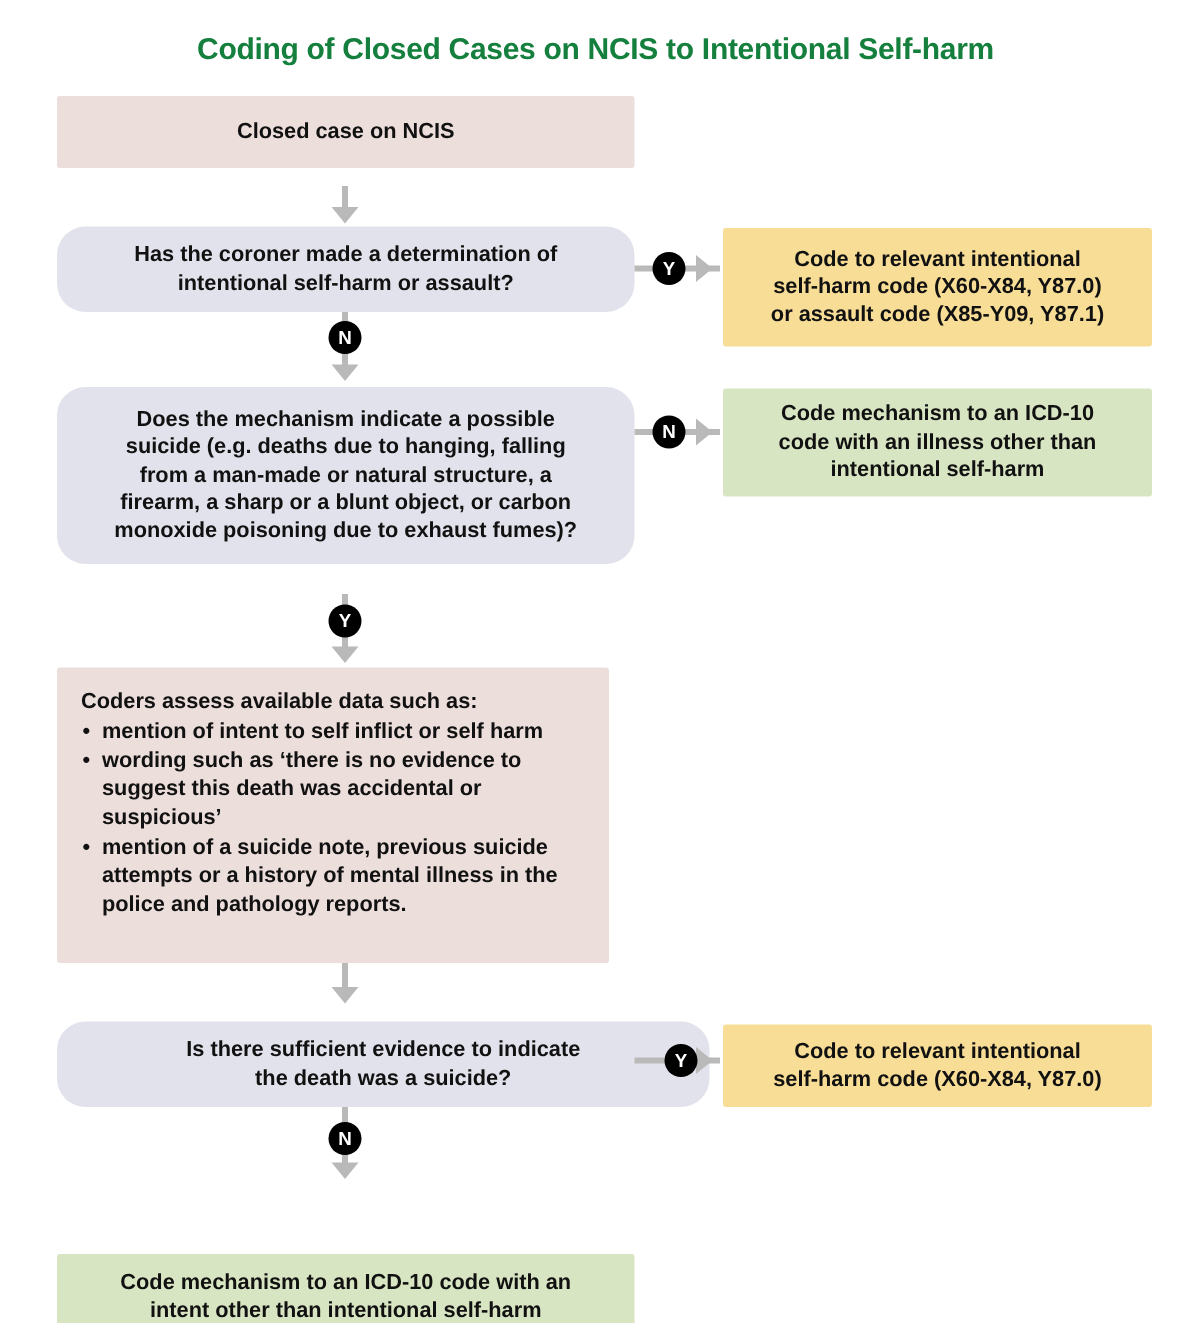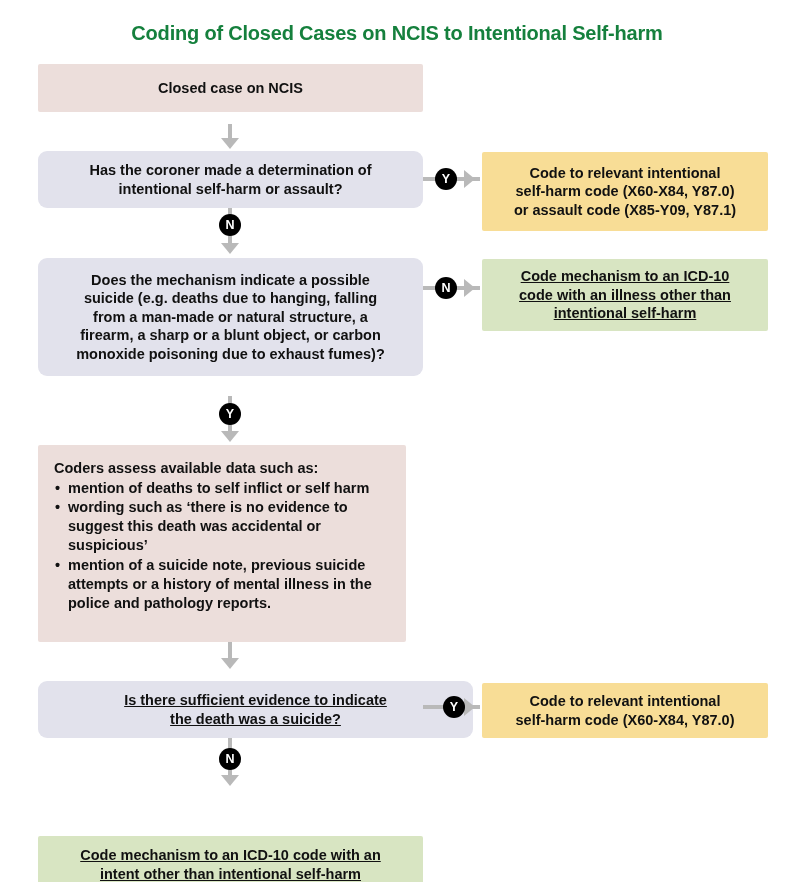--- a/index.html
+++ b/index.html
@@ -51,32 +51,31 @@
   .node .inner { width: 100%; }
 
   .node-start {
     background: #ecdedb;
     border-radius: 2px;
     font-weight: bold;
   }
 
   .node-decision {
     background: #e2e2ec;
-    border-radius: 9px;
+    border-radius: 19px;
   }
 
   .node-action-yellow {
     background: #f8dd96;
     border-radius: 2px;
   }
 
   .node-action-green {
     background: #d8e5c2;
     border-radius: 2px;
-    text-decoration: underline;
   }
 
   .node-info {
     background: #ecdedb;
     border-radius: 2px;
     text-align: left;
     align-items: flex-start;
     justify-content: flex-start;
     padding: 14px 16px;
   }
@@ -208,31 +207,31 @@
   </div>
 
   <div class="conn-v" style="left:228px; top:396px; height:36px;"></div>
   <div class="arrow-down" style="left:221px; top:431px;"></div>
   <div class="badge" style="left:219px; top:403px;">Y</div>
 
   <div class="node node-info" style="left:38px; top:445px; width:368px; height:197px;">
     <div class="inner">
       <div class="lead">Coders assess available data such as:</div>
       <ul class="bullets">
-        <li>mention of deaths to self inflict or self harm</li>
+        <li>mention of intent to self inflict or self harm</li>
         <li>wording such as ‘there is no evidence to suggest this death was accidental or suspicious’</li>
         <li>mention of a suicide note, previous suicide attempts or a history of mental illness in the police and pathology reports.</li>
       </ul>
     </div>
   </div>
 
   <div class="conn-v" style="left:228px; top:642px; height:17px;"></div>
   <div class="arrow-down" style="left:221px; top:658px;"></div>
 
-  <div class="node node-decision" style="left:38px; top:681px; width:435px; height:57px;text-decoration:underline;">
+  <div class="node node-decision" style="left:38px; top:681px; width:435px; height:57px;">
     <div class="inner">
       <span>Is there sufficient evidence to indicate</span><br>
       <span>the death was a suicide?</span>
     </div>
   </div>
 
   <div class="conn-h" style="left:423px; top:705px; width:57px;"></div>
   <div class="arrow-right" style="left:464px; top:698px;"></div>
   <div class="badge" style="left:443px; top:696px;">Y</div>
 

